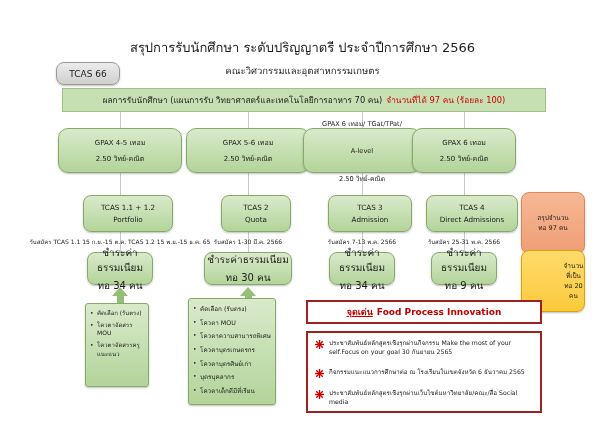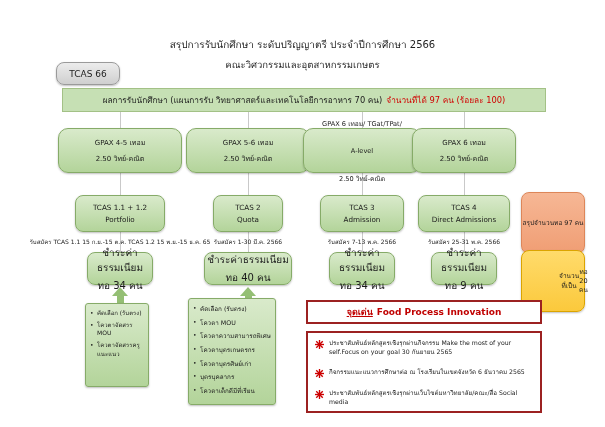--- a/index.html
+++ b/index.html
@@ -1,20 +1,20 @@
 <!DOCTYPE html>
 <html><head>
 <meta charset="utf-8">
 <style>
   * { margin:0; padding:0; box-sizing:border-box; }
   body { background:#ffffff; font-family:"DejaVu Sans","Liberation Sans",sans-serif; }
   .page { position:relative; width:605px; height:427px; background:#ffffff; overflow:hidden; }
 
   .title { position:absolute; top:37px; left:0; width:100%; text-align:center; color:#1f1f1f; }
-  .title .t1 { font-size:10px; }
+  .title .t1 { font-size:13px; }
   .title .t2 { font-size:9.5px; margin-top:5px; }
 
   .tcas-badge { position:absolute; left:56px; top:62px; width:64px; height:23px;
     background:linear-gradient(180deg,#ececec,#cfcfcf); border:1px solid #9a9a9a; border-radius:8px;
     display:flex; align-items:center; justify-content:center; font-size:9px; color:#222;
     box-shadow:0 1px 2px rgba(0,0,0,.25); }
 
   .banner { position:absolute; left:62px; top:88px; width:484px; height:24px;
     background:#c6e0b4; border:1px solid #a3c186; display:flex; align-items:center; justify-content:center;
     gap:4px; font-size:8.3px; }
@@ -35,21 +35,21 @@
   .gbox { background:linear-gradient(180deg,#d9eacb 0%,#b3d49a 100%);
     border:1px solid #86ab68; box-shadow:0 1px 2px rgba(0,0,0,.25); color:#1a1a1a; }
 
   .gpax { position:absolute; top:128px; left:0; right:0; height:45px; border-radius:10px;
     display:flex; flex-direction:column; align-items:center; justify-content:space-evenly;
     font-size:7px; text-align:left; padding:3px 2px; }
   .gpax.tight { justify-content:center; gap:18px; font-size:6.6px; }
 
   .tcas { position:absolute; top:195px; height:37px; border-radius:8px;
     display:flex; flex-direction:column; align-items:center; justify-content:center; gap:3px;
-    font-size:7.2px; text-align:center; }
+    font-size:7.2px; text-align:center;margin-left:8px; }
 
   .apply { position:absolute; top:237px; text-align:center; font-size:6px; color:#1a1a1a; white-space:nowrap; }
 
   .fee { position:absolute; top:252px; height:33px; border-radius:8px;
     display:flex; flex-direction:column; align-items:center; justify-content:center; gap:3px;
     font-size:10px; text-align:center; }
 
   .arrow-up { position:absolute; top:287px; left:50%; transform:translateX(-50%);
     display:flex; flex-direction:column; align-items:center; }
   .arrow-up .tri { width:0; height:0; border-left:8px solid transparent; border-right:8px solid transparent;
@@ -58,21 +58,21 @@
 
   .listbox { position:absolute; border-radius:3px; padding:5px 3px 5px 4px; font-size:6px; line-height:1.45; }
   .listbox ul { list-style:none; }
   .listbox li { position:relative; padding-left:7px; margin-bottom:3px; }
   .listbox li::before { content:"•"; position:absolute; left:0; top:0; font-size:6px; }
   .listbox.lb1 { top:303px; left:27px; width:64px; min-height:84px; }
   .listbox.lb2 { top:298px; left:2px;  width:88px; min-height:102px; font-size:6.3px; }
   .listbox.lb2 li { margin-bottom:4.5px; }
 
   .sumbox { position:absolute; left:521px; width:64px; height:62px; border-radius:8px;
-    display:flex; flex-direction:row; align-items:center; justify-content:center; 
+    display:flex; flex-direction:column; align-items:center; justify-content:center; 
     font-size:6.5px; text-align:center; color:#1a1a1a; box-shadow:0 1px 2px rgba(0,0,0,.25); }
   .sum-orange { top:192px; background:linear-gradient(180deg,#f6b795,#f09e74); border:1px solid #dd8659; }
   .sum-yellow { top:250px; background:linear-gradient(180deg,#ffdb6b,#fbc93c); border:1px solid #dba400;padding-left:41px; }
 
   .hl-title { position:absolute; left:306px; top:300px; width:236px; height:24px;
     background:#ffffff; border:2px solid #9c2121; display:flex; align-items:center; justify-content:center;
     gap:4px; font-size:9px; font-weight:bold; color:#c00000; }
   .hl-title .u { text-decoration:underline; }
 
   .hl-body { position:absolute; left:306px; top:331px; width:236px; height:82px;
@@ -137,21 +137,21 @@
       <div>GPAX 5-6 เทอม</div>
       <div>2.50 วิทย์-คณิต</div>
     </div>
     <div class="gbox tcas" style="left:27px;width:70px;">
       <div>TCAS 2</div>
       <div>Quota</div>
     </div>
     <div class="apply" style="left:0;width:124px;">รับสมัคร 1-30 มี.ค. 2566</div>
     <div class="gbox fee" style="left:18px;width:88px;">
       <div>ชำระค่าธรรมเนียม</div>
-      <div>ทอ 40 คน</div>
+      <div>ทอ 30 คน</div>
     </div>
     <div class="arrow-up">
       <div class="tri"></div>
       <div class="stem"></div>
     </div>
     <div class="gbox listbox lb2">
       <ul>
         <li>คัดเลือก (รับตรง)</li>
         <li>โควตา MOU</li>
         <li>โควตาความสามารถพิเศษ</li>

